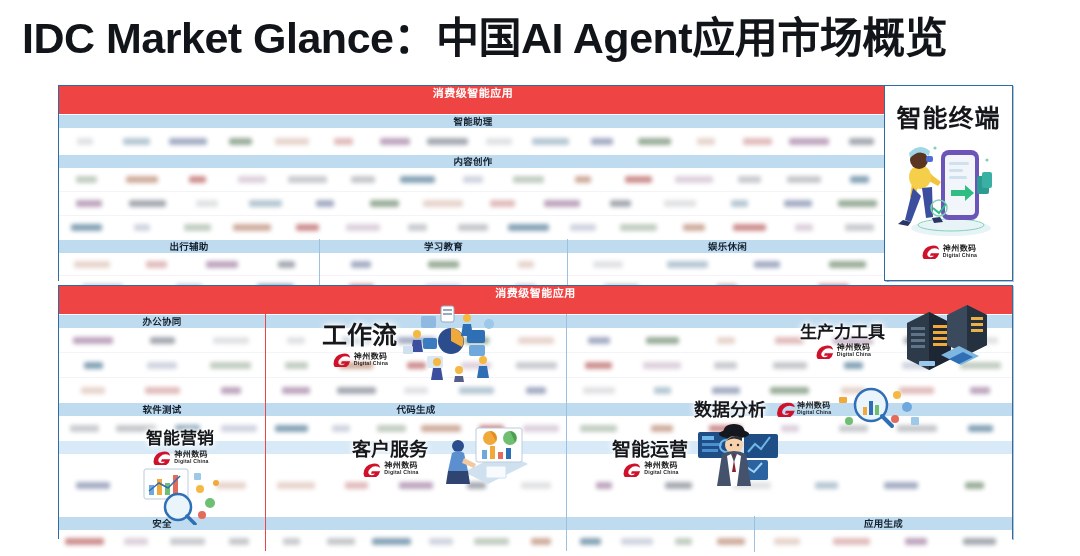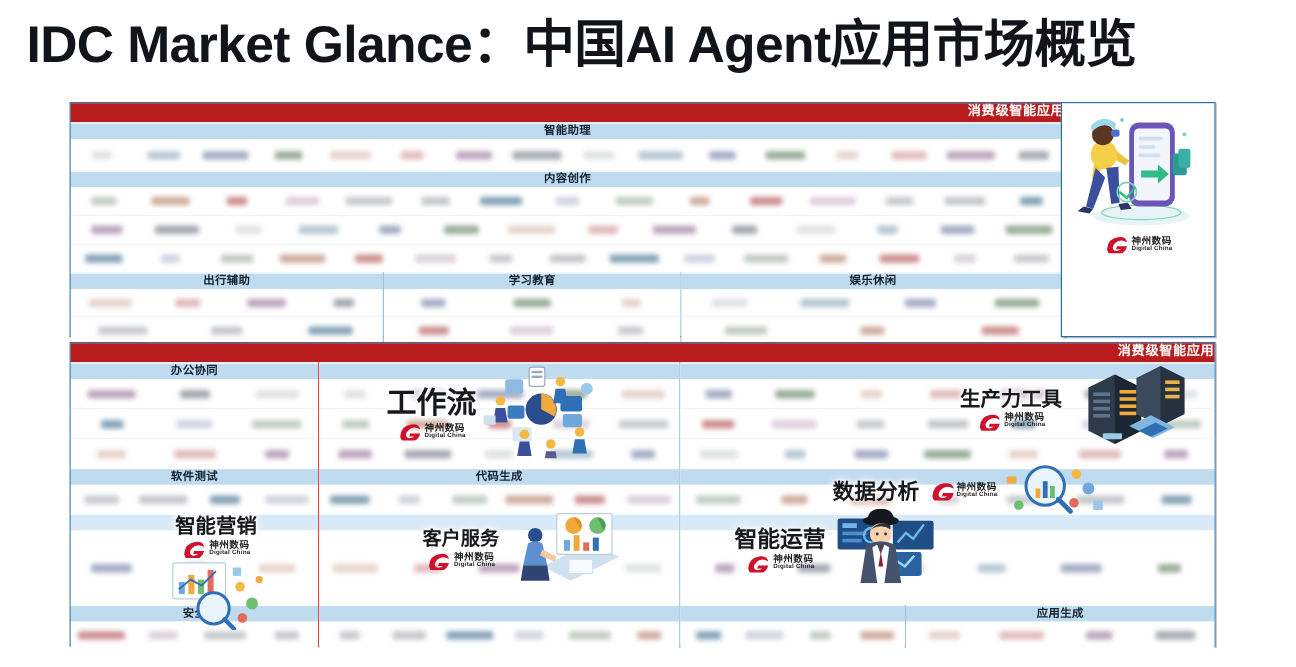--- a/index.html
+++ b/index.html
@@ -19,23 +19,23 @@
   }
   
   .section{
     position:absolute;
     background:#ffffff;
     border:1.5px solid #2e6ca4;
     box-sizing:border-box;
     box-shadow:1px 1px 0 rgba(40,80,130,.35);
   }
   .band-dark{
-    background:#b91c1c;color:#ffffff;
-    font-size:11px;font-weight:bold;text-align:right;
-    line-height:15px;height:16px;letter-spacing:.5px;
+    background:#ef4444;color:#ffffff;
+    font-size:11px;font-weight:bold;text-align:center;
+    line-height:15px;height:28px;letter-spacing:.5px;
   }
   .band-light{
     background:#bfdbf0;color:#14222f;
     font-size:9.5px;font-weight:bold;text-align:center;
     line-height:13px;height:13px;letter-spacing:.3px;
     border-top:1px solid #ffffff;
   }
   
   .logo-row{
     position:relative;display:flex;align-items:center;
@@ -361,20 +361,21 @@
             <span class="logo-cell">
               <span class="blob" style="background: rgb(176, 74, 74); width: 31px; opacity: 0.61;"></span>
             </span>
           </div>
       </div>
     </div>
   </div>
 </div>
 
 <div class="rail" style="left:884px;top:85px;width:129px;height:196px;">
+  <div class="rail-title">智能终端</div>
 
   <svg class="art" width="120" height="112" viewBox="0 0 120 112" style="margin-top:-4px;">
     <ellipse cx="62" cy="98" rx="40" ry="8" fill="#e8f3f7"></ellipse>
     <ellipse cx="62" cy="95" rx="33" ry="6" fill="none" stroke="#7fd3b5" stroke-width="1"></ellipse>
     <rect x="52" y="20" width="38" height="70" rx="8" fill="#6b55b8"></rect>
     <rect x="56" y="25" width="30" height="60" rx="4" fill="#f2f6fb"></rect>
     <rect x="60" y="32" width="20" height="3" rx="1.5" fill="#cfe0ee"></rect>
     <rect x="60" y="39" width="14" height="3" rx="1.5" fill="#cfe0ee"></rect>
     <rect x="60" y="46" width="18" height="3" rx="1.5" fill="#cfe0ee"></rect>
     <path d="M62 60 l14 0 l0 -5 l9 8 l-9 8 l0 -5 l-14 0 z" fill="#2fbd84"></path>
@@ -905,21 +906,21 @@
     <circle cx="66" cy="24" r="4" fill="#f4b942"></circle>
     <circle cx="76" cy="38" r="5" fill="#6fbf73"></circle>
     <circle cx="68" cy="50" r="4" fill="#e36b5a"></circle>
     <rect x="60" y="8" width="7" height="7" rx="1" fill="#9cc8ea"></rect>
     <circle cx="82" cy="18" r="3" fill="#f0a93a"></circle>
   </svg>
 </div>
 
 <div class="feature" style="left:352px;top:424px;width:210px;height:62px;">
   <div class="feature-text">
-    <span class="feature-title" style="font-size:16px;">客户服务</span>
+    <span class="feature-title" style="font-size:19px;">客户服务</span>
     <div class="dc-logo">
       <span class="dc-mark">
         <svg width="20" height="15" viewBox="0 0 24 18">
             <path d="M3 14 q1 -11 11 -12 q8 -1 9 5 q-7 -4 -12 1 q-4 4 -1 7 q3 2 7 -1 l-5 0 l1 -3 l10 0 q-2 8 -11 9 q-8 1 -9 -6 z" fill="#d0112b"></path>
           </svg>
       </span>
       <span class="dc-words">
         <span class="dc-cn">神州数码</span>
         <span class="dc-en">Digital China</span>
       </span>

